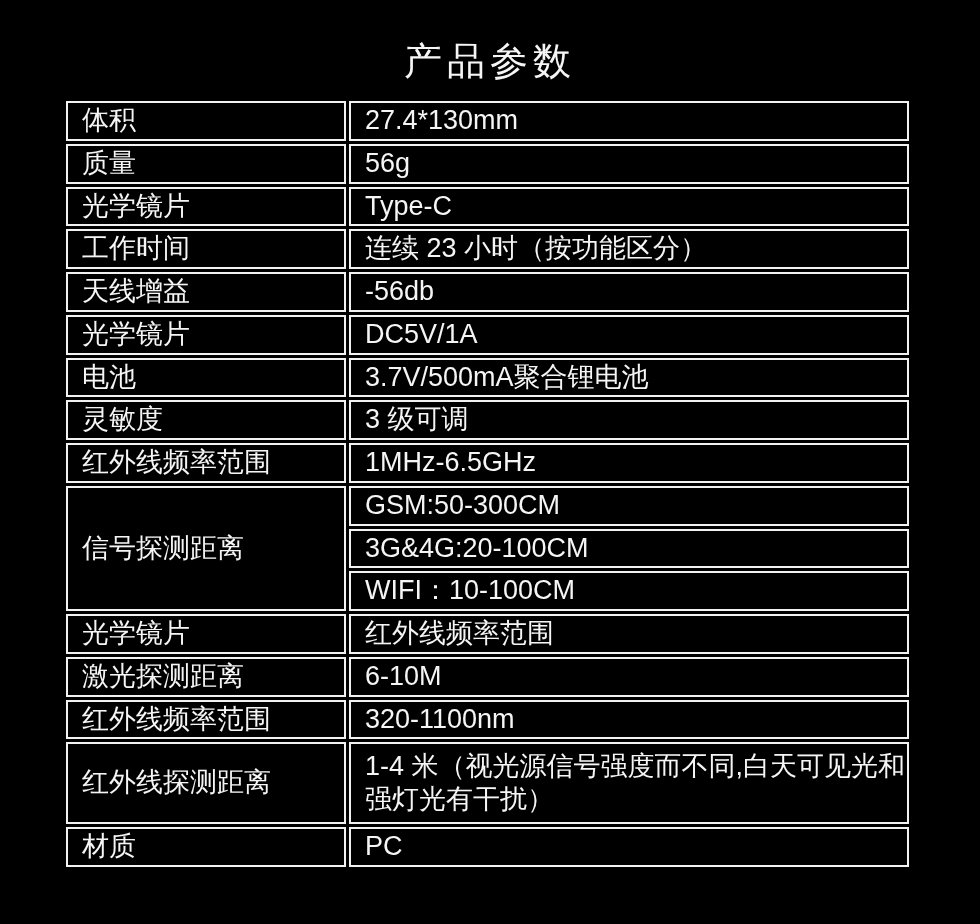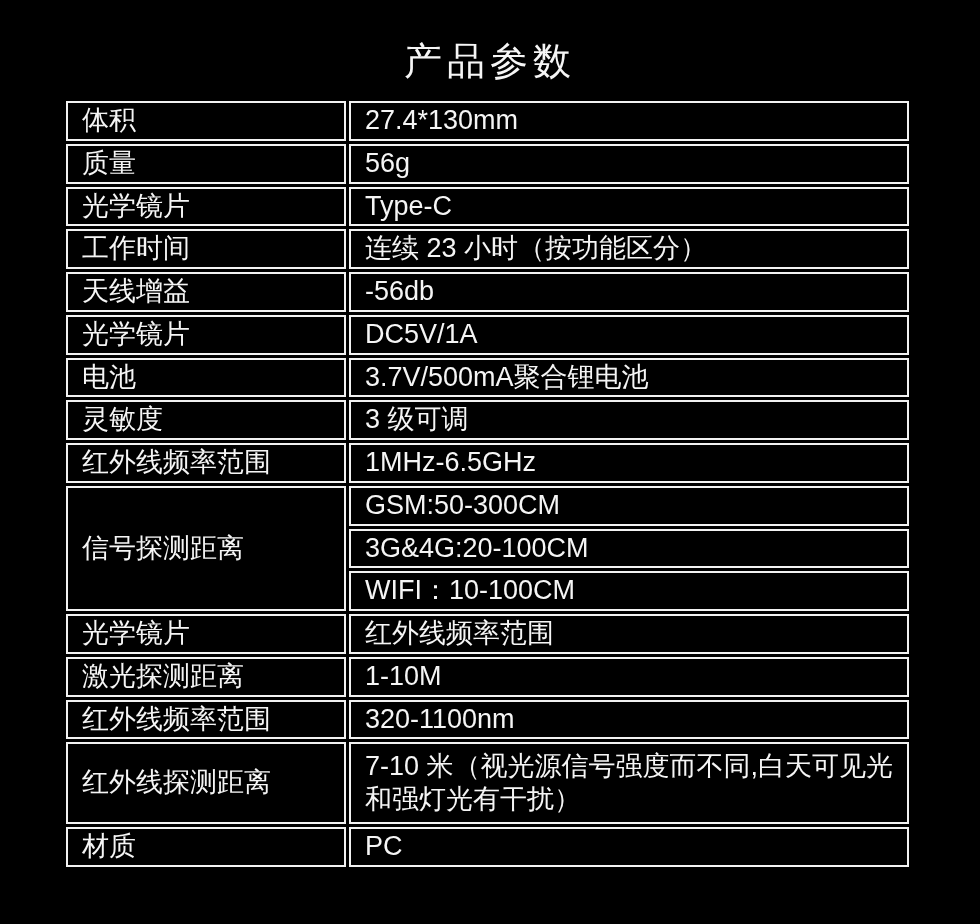--- a/index.html
+++ b/index.html
@@ -114,28 +114,28 @@
     </tr>
     <tr>
       <td class="value-cell">WIFI：10-100CM</td>
     </tr>
     <tr>
       <td class="label-cell">光学镜片</td>
       <td class="value-cell">红外线频率范围</td>
     </tr>
     <tr>
       <td class="label-cell">激光探测距离</td>
-      <td class="value-cell">1-10M</td>
+      <td class="value-cell">6-10M</td>
     </tr>
     <tr>
       <td class="label-cell">红外线频率范围</td>
       <td class="value-cell">320-1100nm</td>
     </tr>
     <tr class="tall-row">
       <td class="label-cell">红外线探测距离</td>
-      <td class="value-cell">7-10 米（视光源信号强度而不同,白天可见光和强灯光有干扰）</td>
+      <td class="value-cell">1-4 米（视光源信号强度而不同,白天可见光和强灯光有干扰）</td>
     </tr>
     <tr>
       <td class="label-cell">材质</td>
       <td class="value-cell">PC</td>
     </tr>
   </tbody>
 </table>
 
 </body></html>

